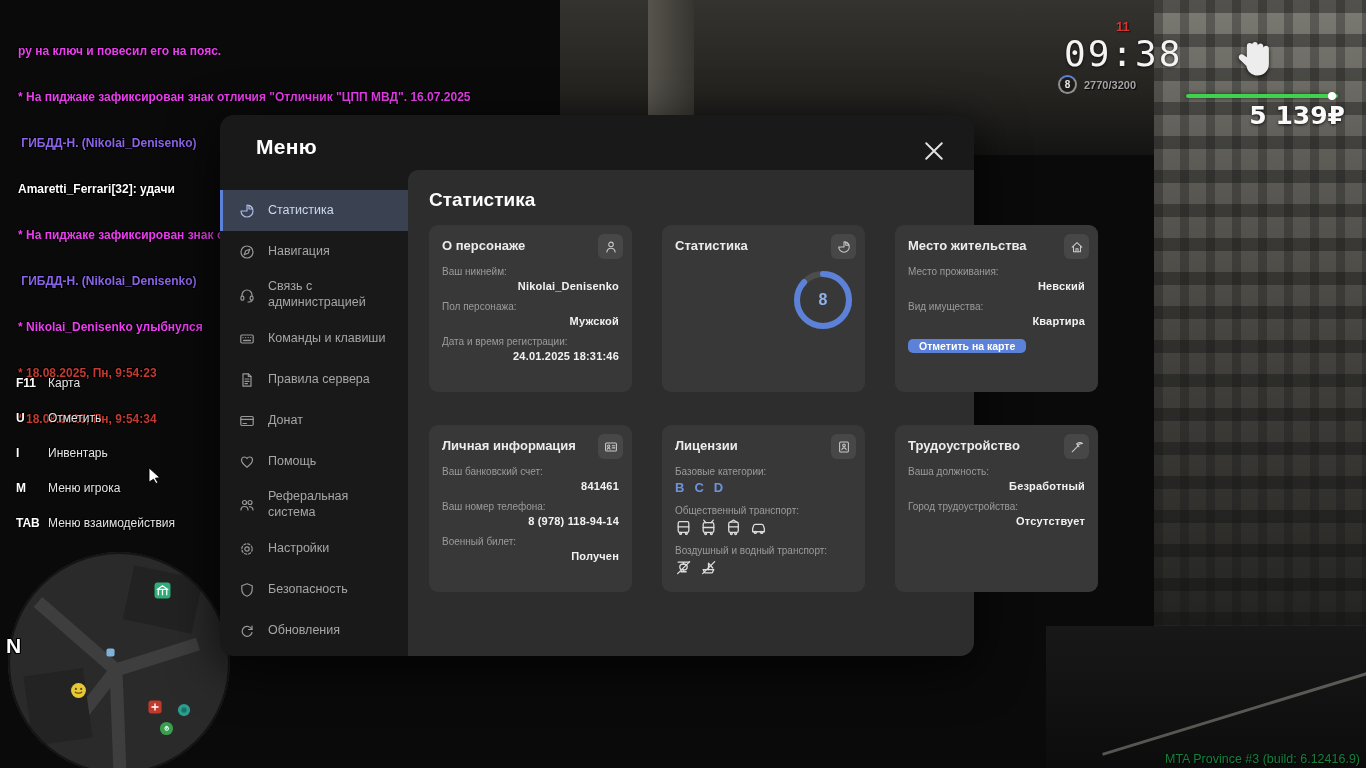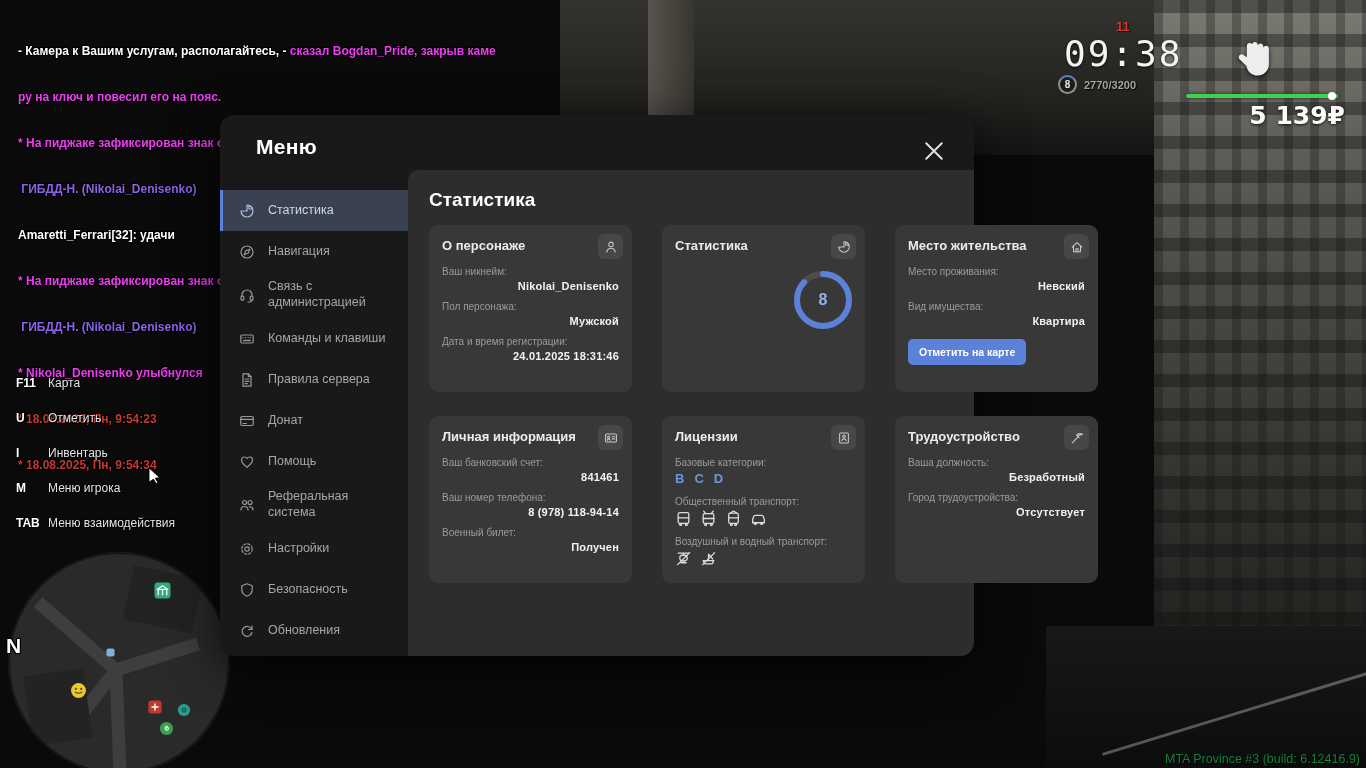--- a/index.html
+++ b/index.html
@@ -93,40 +93,40 @@
   .sb-label { font-size:12.5px; line-height:1.25; width:122px; }
   .sb-item.active { background:#3a4252; border-left:3px solid var(--accent); padding-left:16px;
     color:#cdd8ec; }
   .sb-item.active .sb-ic { color:#a9bce4; }
 
   .menu-content { position:absolute; left:188px; top:55px; right:0; bottom:0; background:#2d2d2d;
     border-radius:10px 0 14px 0; }
   .content-heading { position:absolute; left:21px; top:19px; font-size:19px; font-weight:bold;
     color:#fdfdfd; }
   .cards { position:absolute; left:21px; top:55px; display:grid;
-    grid-template-columns:repeat(3,203px); grid-auto-rows:167px; gap:24px 30px; }
+    grid-template-columns:repeat(3,203px); grid-auto-rows:167px; gap:33px 30px; }
   .card { position:relative; background:#383838; border-radius:9px; padding:13px 13px;
     color:#eee; }
   .card-title { font-size:13px; font-weight:bold; color:#ececec; display:block; margin-bottom:13px; }
   .card-ic { position:absolute; top:9px; right:9px; width:25px; height:25px; background:#474747;
     border-radius:6px; display:flex; align-items:center; justify-content:center; color:#c9c9c9; }
   .card-ic svg { width:14px; height:14px; }
   .f-label { font-size:10px; color:#9b9b9b; margin-bottom:3px; }
   .f-value { font-size:11px; font-weight:bold; color:#f2f2f2; margin-bottom:9px; letter-spacing:.2px;text-align:right; }
   .fields-narrow { width:112px; }
 
   .ring-wrap { position:absolute; right:11px; top:44px; width:62px; height:62px; }
   .ring-track { fill:none; stroke:#4d4d4d; stroke-width:6; }
   .ring-fill { fill:none; stroke:var(--accent); stroke-width:6; stroke-linecap:round;
     transform:rotate(-90deg); transform-origin:center; }
   .ring-num { position:absolute; left:0; top:0; width:62px; height:62px; display:flex;
     align-items:center; justify-content:center; font-size:16px; font-weight:bold; color:#8fb2ec; }
 
   .map-btn { display:inline-block; margin-top:3px; background:var(--accent); color:#fff;
-    font-size:10.5px; font-weight:bold; padding:7px 11px; border-radius:5px; border:none;
+    font-size:10.5px; font-weight:bold; padding:1px 11px; border-radius:5px; border:none;
     cursor:pointer; font-family:inherit; }
 
   .lic-letters { display:flex; gap:10px; margin-bottom:10px; }
   .lic-letter { font-size:13px; font-weight:bold; color:var(--license_blue); }
   .veh-row { display:flex; gap:8px; margin-bottom:9px; color:#dedede; }
   .veh-row svg { width:17px; height:17px; }
 
   .ic { display:block; width:100%; height:100%; fill:none; stroke:currentColor; stroke-width:1.2;
     stroke-linecap:round; stroke-linejoin:round; }
 
@@ -282,21 +282,20 @@
 
 <div class="stage">
 
   <div class="bg bg-center-building"></div>
   <div class="bg bg-corner"></div>
   <div class="bg bg-right-building"></div>
   <div class="bg bg-street"></div>
   <div class="bg bg-curb"></div>
 
   <div class="chat">
-    <div class="chat-line"><span class="c-w">- Камера к Вашим услугам, располагайтесь, - </span><span class="c-m">сказал Bogdan_Pride, закрыв каме</span></div>
     <div class="chat-line"><span class="c-m">ру на ключ и повесил его на пояс.</span></div>
     <div class="chat-line"><span class="c-m">* На пиджаке зафиксирован знак отличия "Отличник "ЦПП МВД". 16.07.2025</span></div>
     <div class="chat-line"><span class="c-p"> ГИБДД-Н. (Nikolai_Denisenko)</span></div>
     <div class="chat-line"><span class="c-w">Amaretti_Ferrari[32]: удачи</span></div>
     <div class="chat-line"><span class="c-m">* На пиджаке зафиксирован знак отличия "Отличник "ЦПП МВД". 16.07.2025</span></div>
     <div class="chat-line"><span class="c-p"> ГИБДД-Н. (Nikolai_Denisenko)</span></div>
     <div class="chat-line"><span class="c-m">* Nikolai_Denisenko улыбнулся</span></div>
     <div class="chat-line"><span class="c-r">* 18.08.2025, Пн, 9:54:23</span></div>
     <div class="chat-line"><span class="c-r">* 18.08.2025, Пн, 9:54:34</span></div>
   </div>

